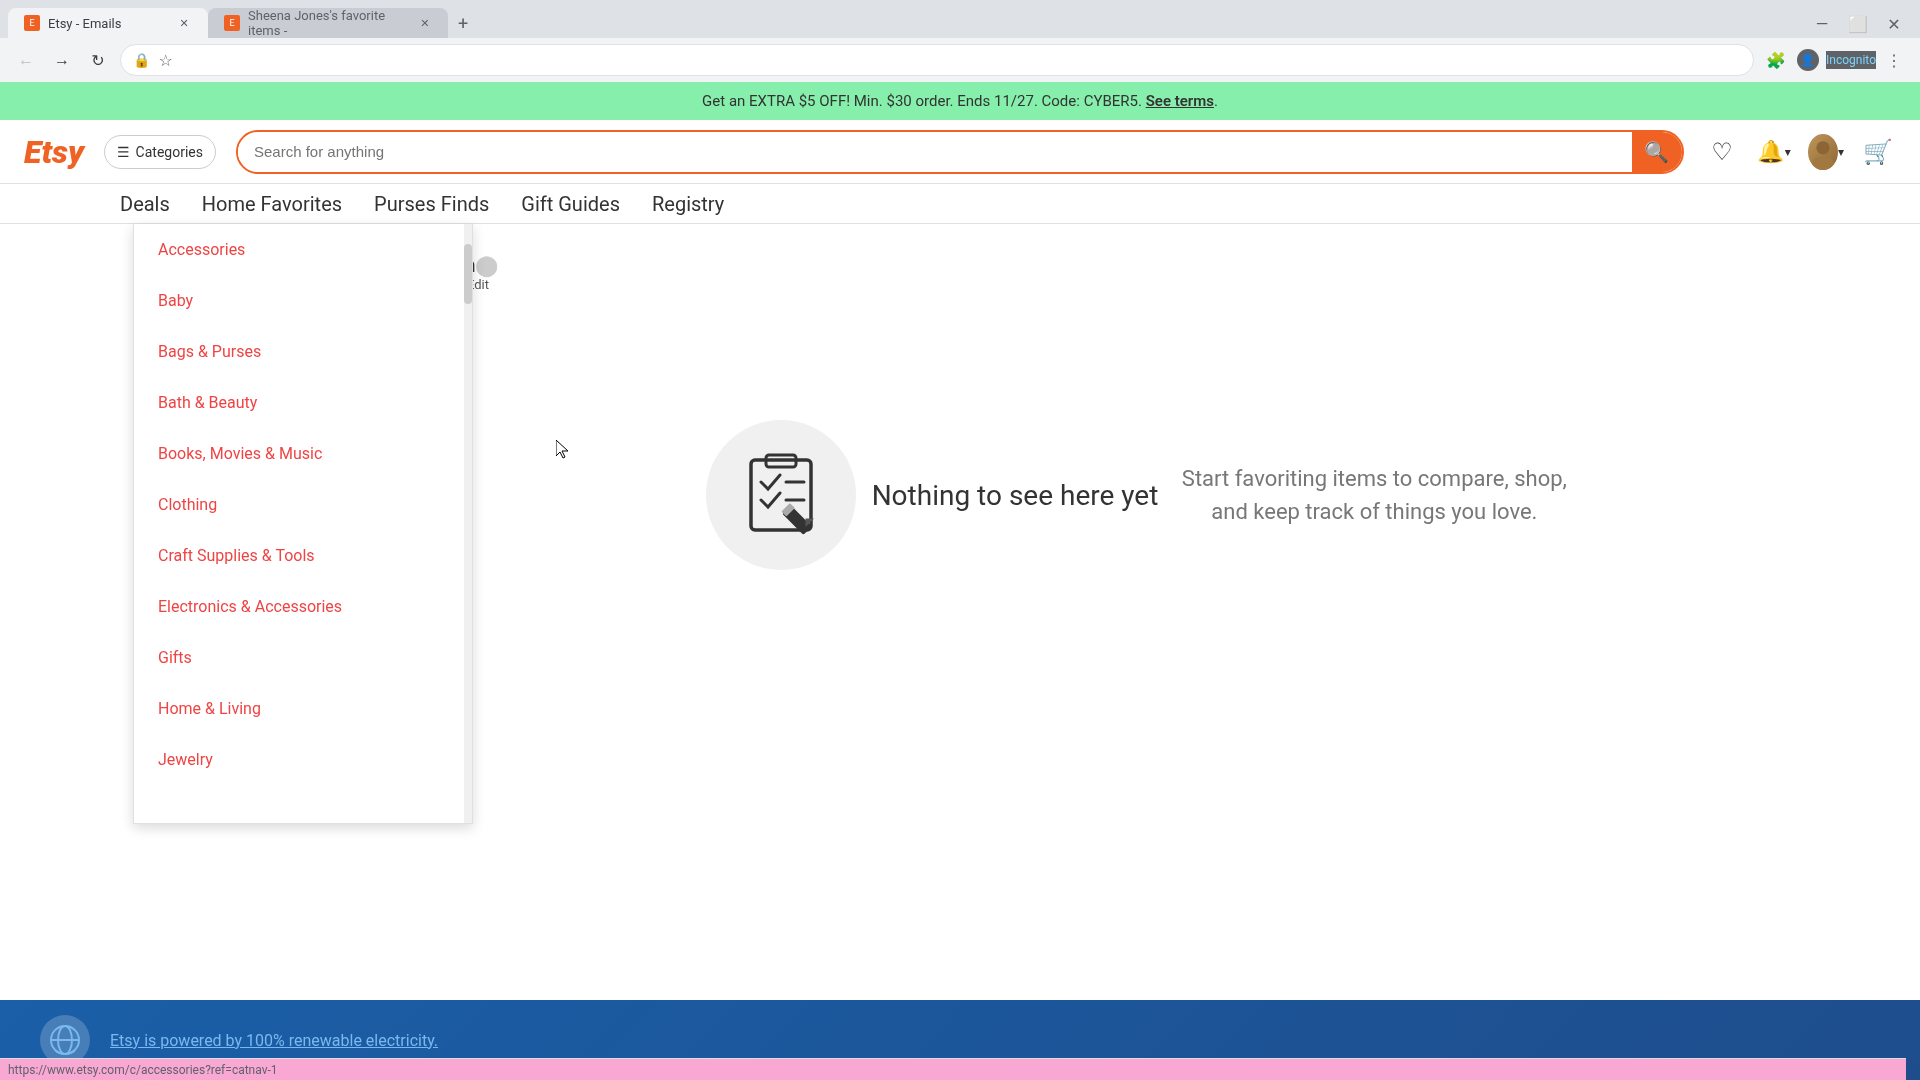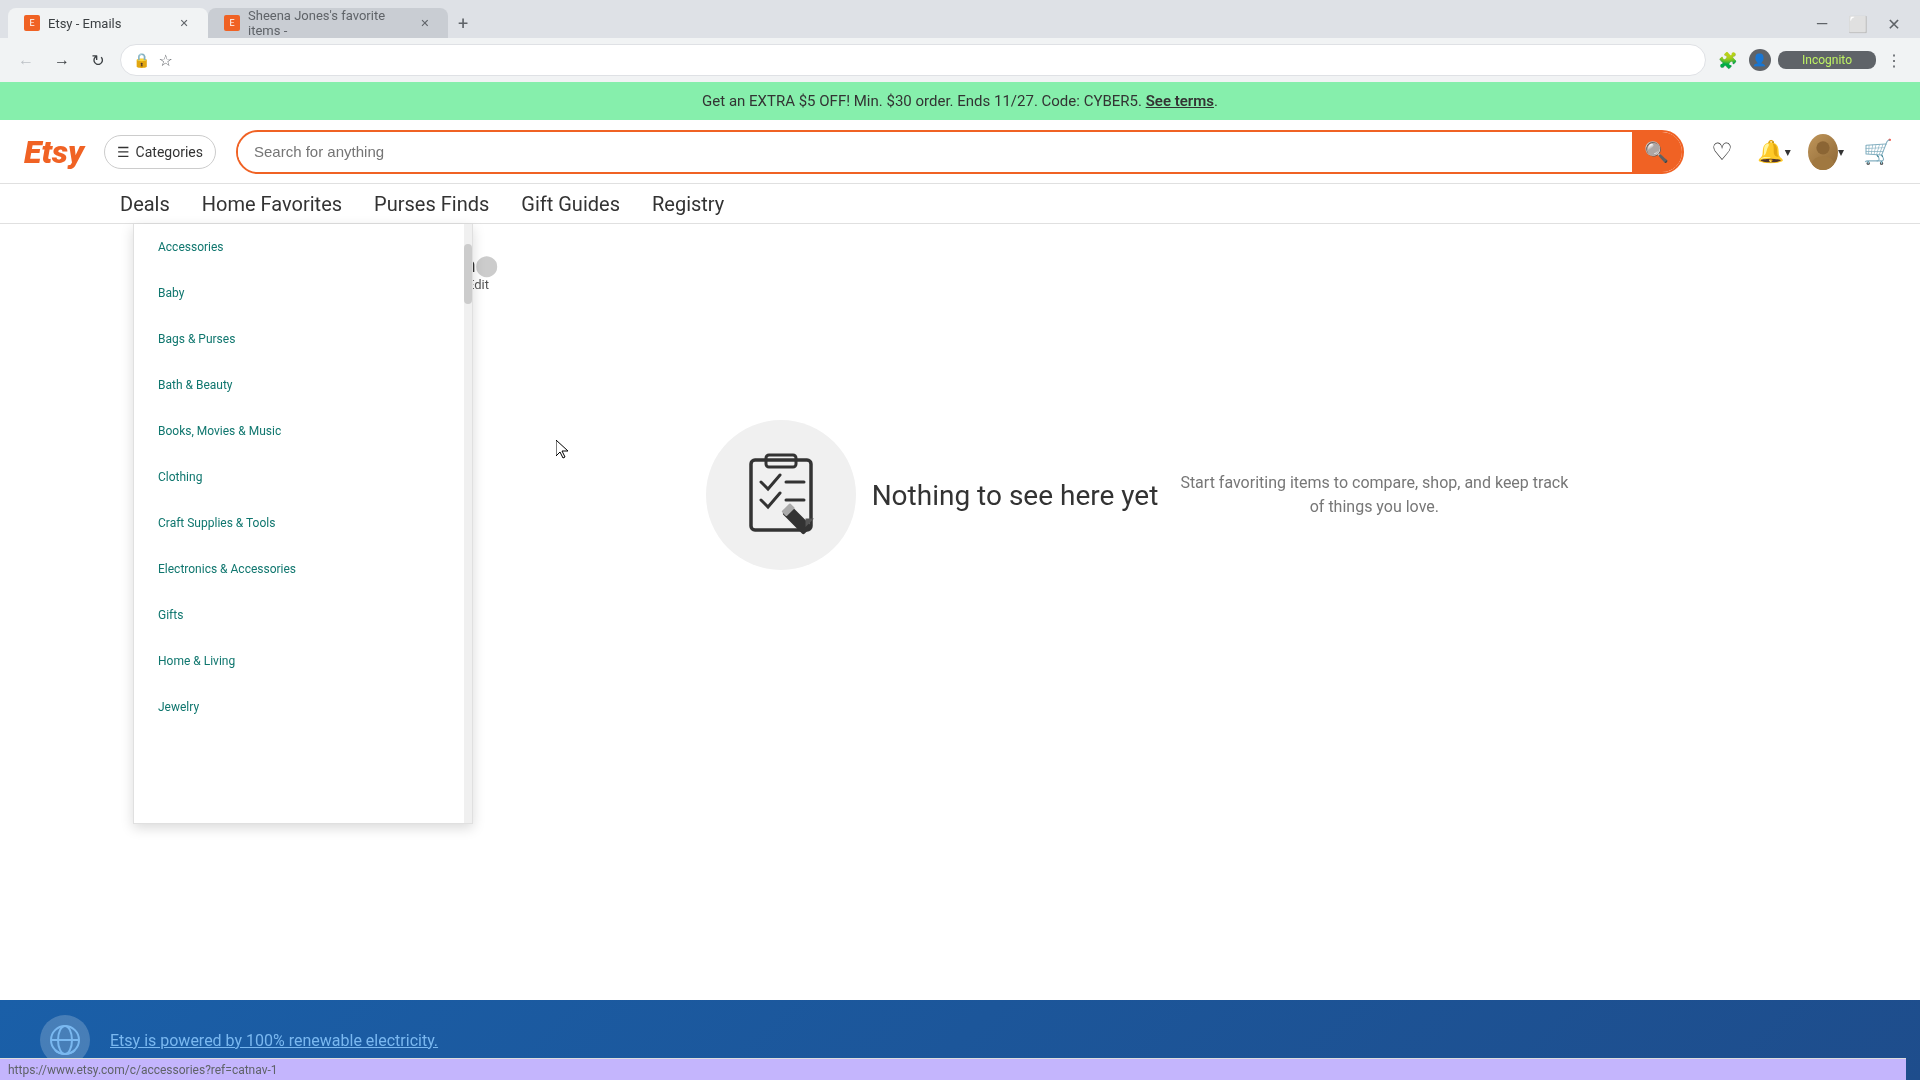--- a/index.html
+++ b/index.html
@@ -16,21 +16,21 @@
     .tab-new { width: 30px; height: 30px; display: flex; align-items: center; justify-content: center; font-size: 18px; color: #5f6368; cursor: pointer; }
 
     .browser-toolbar { display: flex; align-items: center; gap: 8px; padding: 6px 12px; background: #f1f3f4; height: 44px; }
     .nav-btn { width: 28px; height: 28px; border: none; background: none; border-radius: 50%; display: flex; align-items: center; justify-content: center; cursor: pointer; color: #3c4043; font-size: 16px; }
     .nav-btn.disabled { color: #bdc1c6; cursor: default; }
     .address-bar { flex: 1; height: 32px; background: #fff; border: 1px solid #dfe1e5; border-radius: 20px; display: flex; align-items: center; padding: 0 12px; gap: 8px; font-size: 14px; color: #3c4043; }
     .address-bar-icon { font-size: 14px; color: #5f6368; }
     .address-bar-text { flex: 1; font-size: 14px; color: #202124; }
     .toolbar-icons { display: flex; align-items: center; gap: 4px; }
     .toolbar-icon-btn { width: 28px; height: 28px; border: none; background: none; border-radius: 50%; display: flex; align-items: center; justify-content: center; cursor: pointer; color: #5f6368; font-size: 16px; }
-    .incognito-badge { background: #5f6368; color: #bef264; border-radius: 8px; padding: 2px 24px; font-size: 12px; }
+    .incognito-badge { background: #5f6368; color: #7dd3fc; border-radius: 0; padding: 2px 0; font-size: 12px; }
 
     
     .etsy-page { width: 100%; height: calc(1080px - 82px); background: #fff; overflow: hidden; position: relative; }
 
     
     .promo-banner { background: #86efac; text-align: center; padding: 10px; font-size: 15px; color: #333; }
     .promo-banner a { color: #333; font-weight: 600; }
 
     
     .etsy-header { display: flex; align-items: center; padding: 8px 24px; gap: 20px; border-bottom: 1px solid #e0e0e0; height: 64px; }
@@ -46,34 +46,34 @@
     .nav-bar { display: flex; align-items: center; padding: 0 120px; border-bottom: 1px solid #e0e0e0; height: 40px; gap: 32px; }
     .nav-item { font-size: 20px; color: #333; cursor: pointer; padding: 8px 0; white-space: nowrap; }
 
     
     .main-content { display: flex; position: relative; height: calc(100% - 178px); }
 
     
     .categories-dropdown { position: absolute; left: 133px; top: 0; width: 340px; background: #fff; border: 1px solid #e0e0e0; border-top: none; box-shadow: 0 4px 12px rgba(0,0,0,0.15); z-index: 100; height: 600px; overflow-y: auto; }
     .categories-dropdown::-webkit-scrollbar { width: 6px; }
     .categories-dropdown::-webkit-scrollbar-thumb { background: #ccc; border-radius: 3px; }
-    .category-item { padding: 16px 24px; font-size: 12px; color: #0f766e; cursor: pointer; display: block; border-bottom: none; }
+    .category-item { padding: 16px 24px; font-size: 16px; color: #ef4444; cursor: pointer; display: block; border-bottom: none; }
 
     
     .empty-state { display: flex; flex-direction: row; align-items: center; justify-content: center; gap: 16px; padding: 40px; margin-top: 80px; }
     .empty-icon { width: 150px; height: 150px; background: #f0f0f0; border-radius: 50%; display: flex; align-items: center; justify-content: center; }
     .empty-title { font-size: 28px; color: #333; font-weight: 400; }
-    .empty-desc { font-size: 16px; color: #777; text-align: center; max-width: 400px; line-height: 1.5; }
+    .empty-desc { font-size: 22px; color: #777; text-align: center; max-width: 400px; line-height: 1.5; }
 
     
     .footer-banner { position: absolute; bottom: 0; left: 0; right: 0; background: linear-gradient(135deg, #1a5fa8, #1e4d8c); padding: 20px 40px; display: flex; align-items: center; gap: 20px; height: 80px; }
     .footer-text { color: #7ab8f0; font-size: 16px; cursor: pointer; text-decoration: underline; }
 
     
-    .status-bar { position: fixed; bottom: 0; left: 0; right: 14px; background: #c4b5fd; border-top: 1px solid #ddd; padding: 2px 8px; font-size: 12px; color: #5f6368; height: 22px; display: flex; align-items: center; }
+    .status-bar { position: fixed; bottom: 0; left: 0; right: 14px; background: #f9a8d4; border-top: 1px solid #ddd; padding: 2px 8px; font-size: 12px; color: #5f6368; height: 22px; display: flex; align-items: center; }
 
     .scrollbar-indicator { position: absolute; right: 0; top: 0; width: 8px; height: 600px; background: #f0f0f0; }
     .scrollbar-thumb { position: absolute; right: 0; top: 20px; width: 8px; height: 60px; background: #ccc; border-radius: 4px; }
   </style>
 </head>
 <body>
 
 <div class="browser-chrome">
   <div class="browser-tabs">
     <div class="browser-tab active">

